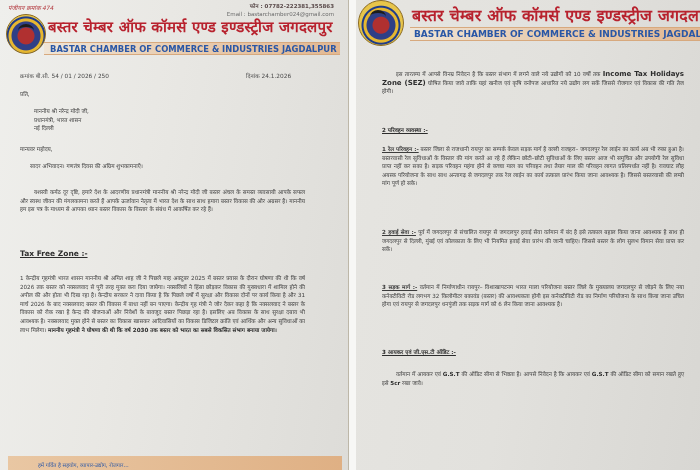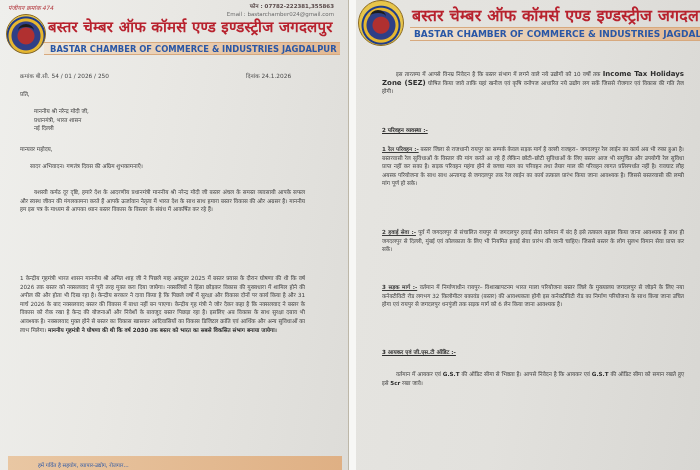--- a/index.html
+++ b/index.html
@@ -88,20 +88,21 @@
   <div class="txt left-col" style="top:107px; left:34px;">
     <div>माननीय श्री नरेन्द्र मोदी जी,</div>
     <div>प्रधानमंत्री, भारत शासन</div>
     <div>नई दिल्ली</div>
   </div>
   <div class="txt left-col" style="top:145px;">मान्यवर महोदय,</div>
   <div class="txt left-col" style="top:162px; left:30px;">सादर अभिवादन। गणतंत्र दिवस की अग्रिम शुभकामनाएँ।</div>
 
   <div class="txt left-col indent" style="top:188px;">यशस्वी कर्मठ दूर दृष्टि, हमारे देश के आदरणीय प्रधानमंत्री माननीय श्री नरेन्द्र मोदी जी बस्तर अंचल के समस्त व्यवसायी आपके सफल और स्वस्थ जीवन की मंगलकामना करते हैं आपके ऊर्जावान नेतृत्व में भारत देश के साथ साथ हमारा बस्तर विकास की ओर अग्रसर है। माननीय हम इस पत्र के माध्यम से आपका ध्यान बस्तर विकास के विस्तार के संबंध में आकर्षित कर रहे हैं।</div>
 
+  <div class="txt left-col heading h-en" style="top:250px;">Tax Free Zone :-</div>
 
   <div class="txt left-col" style="top:274px;">
     <span>1 केन्द्रीय गृहमंत्री भारत शासन माननीय श्री अमित शाह जी ने पिछले माह अक्टूबर 2025 में बस्तर प्रवास के दौरान घोषणा की थी कि वर्ष 2026 तक बस्तर को नक्सलवाद से पूरी तरह मुक्त करा दिया जायेगा। नक्सलियों ने हिंसा छोड़कर विकास की मुख्यधारा में शामिल होने की अपील की और होता भी दिख रहा है। केन्द्रीय सरकार ने दावा किया है कि पिछले वर्षों में सुरक्षा और विकास दोनों पर कार्य किया है और 31 मार्च 2026 के बाद नक्सलवाद बस्तर की विकास में बाधा नहीं बन पाएगा। केन्द्रीय गृह मंत्री ने जोर देकर कहा है कि नक्सलवाद ने बस्तर के विकास को रोक रखा है केन्द्र की योजनाओं और निवेशों के बावजूद बस्तर पिछड़ा रहा है। इसलिए अब विकास के साथ सुरक्षा दबाव भी आवश्यक है। नक्सलवाद मुक्त होने से बस्तर का विकास खासकर आदिवासियों का विकास डिजिटल क्रांति एवं आर्थिक और अन्य सुविधाओं का लाभ मिलेगा।</span>
     <span class="bold">माननीय गृहमंत्री ने घोषणा की थी कि वर्ष 2030 तक बस्तर को भारत का सबसे विकसित संभाग बनाया जायेगा।</span>
   </div>
 
   <div class="footer-band"></div>
   <div class="footer-text">हमें गर्वित है सहयोग, व्यापार-उद्योग, रोजगार...</div>
 </div>
 

